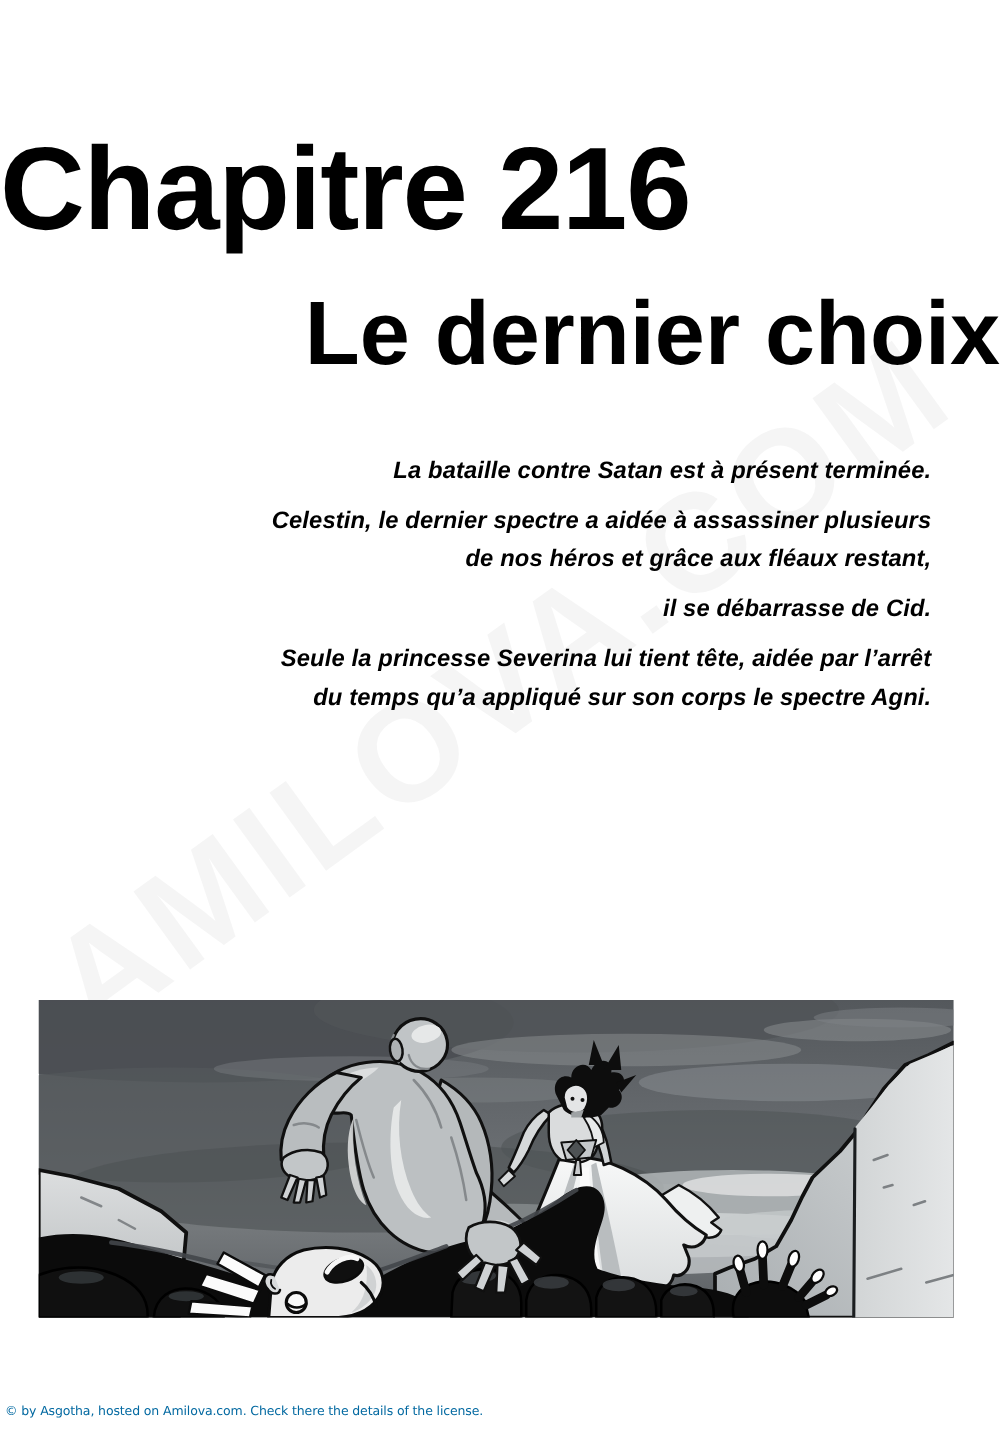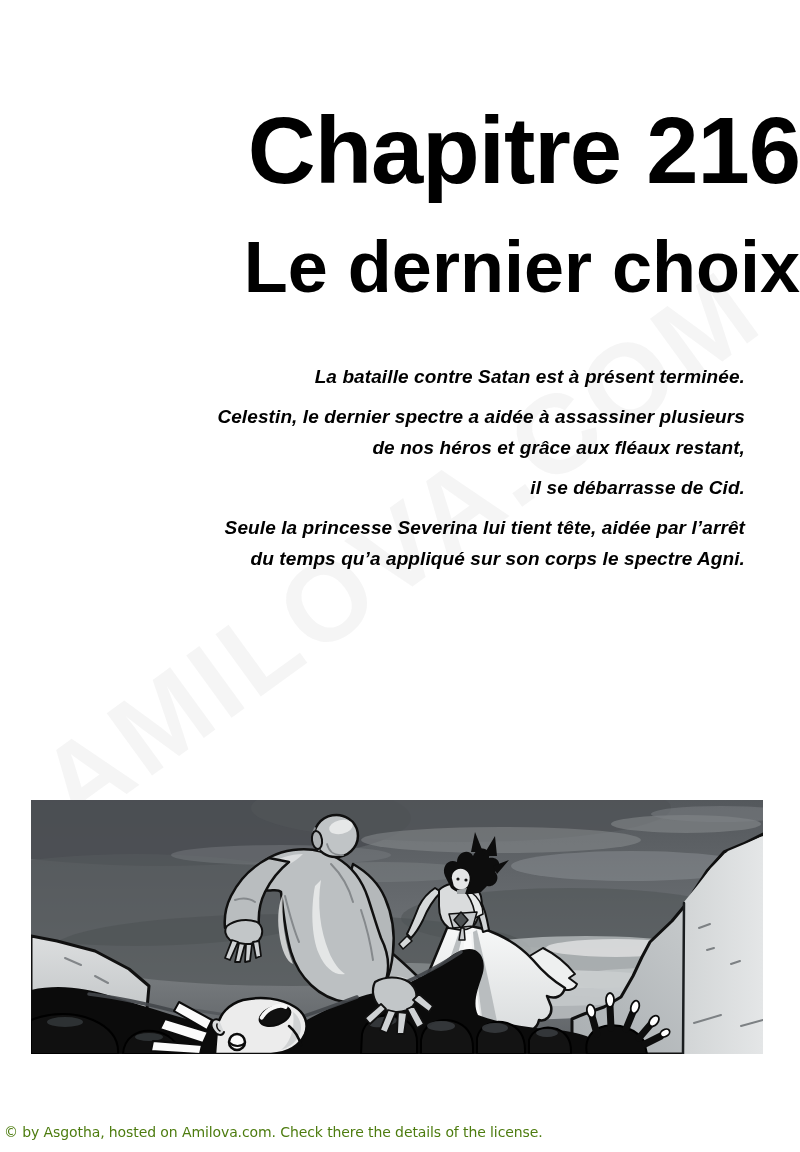--- a/index.html
+++ b/index.html
@@ -9,42 +9,42 @@
     font-family:"Liberation Sans",sans-serif;color:#000;
   }
   .watermark{
     position:absolute;left:50%;top:548px;z-index:0;
     transform:translate(-50%,-50%) rotate(-36deg);
     font-size:112px;font-weight:bold;letter-spacing:5px;white-space:nowrap;
     color:rgba(110,110,110,0.07);user-select:none;pointer-events:none;
   }
   .title{
     position:absolute;top:104px;left:0;width:100%;margin:0;z-index:1;
-    text-align:right;font-size:94px;font-weight:bold;line-height:1;
+    text-align:left;font-size:94px;font-weight:bold;line-height:1;
     letter-spacing:-1px;
   }
   .subtitle{
     position:absolute;top:231px;left:0;width:100%;margin:0;z-index:1;
     text-align:right;font-size:72px;font-weight:bold;line-height:1;
   }
   .synopsis{
     position:absolute;top:361px;left:50%;transform:translateX(-50%);
     width:690px;z-index:1;text-align:right;font-style:italic;
   }
   .synopsis p{
     margin:0 0 9px 0;font-size:19px;font-weight:bold;line-height:31px;
     white-space:pre-line;letter-spacing:0.1px;
   }
   .panel{
     position:absolute;left:31px;top:800px;width:732px;height:254px;z-index:1;
     display:block;
   }
   .footer{
     position:absolute;left:4px;top:1124px;z-index:1;
-    font-family:"DejaVu Sans",sans-serif;font-size:14px;color:#4d7c0f;
+    font-family:"DejaVu Sans",sans-serif;font-size:10px;color:#0369a1;
     letter-spacing:-0.1px;
   }
 </style>
 </head>
 <body>
 
 <div class="page">
 
   <div class="watermark">AMILOVA.COM</div>
 

